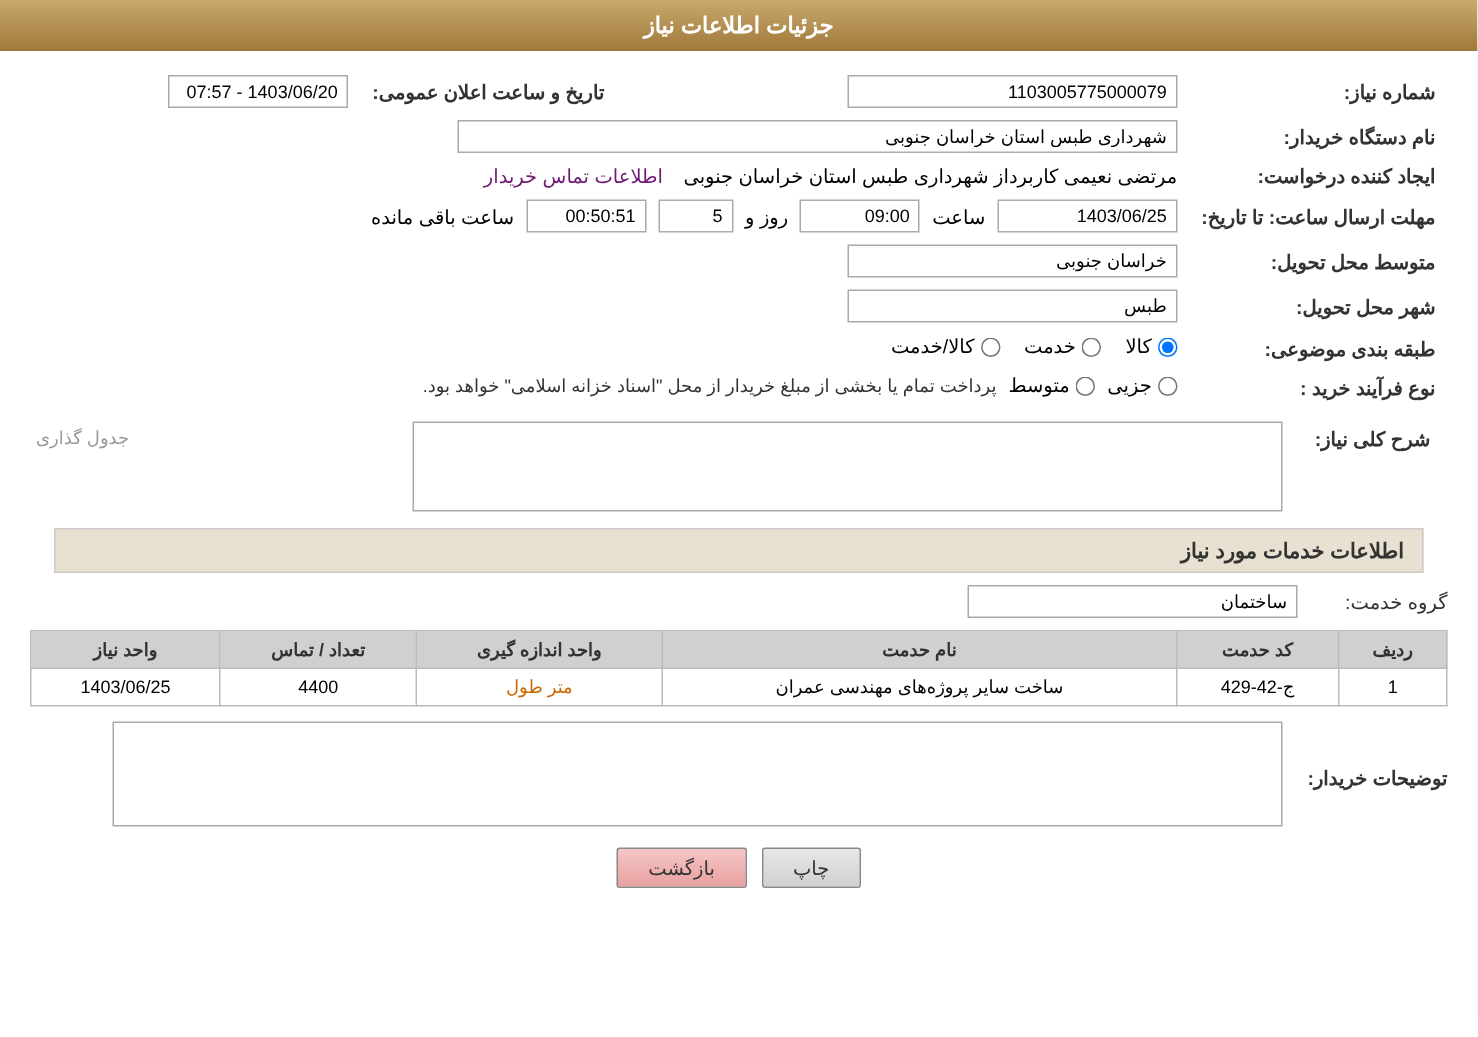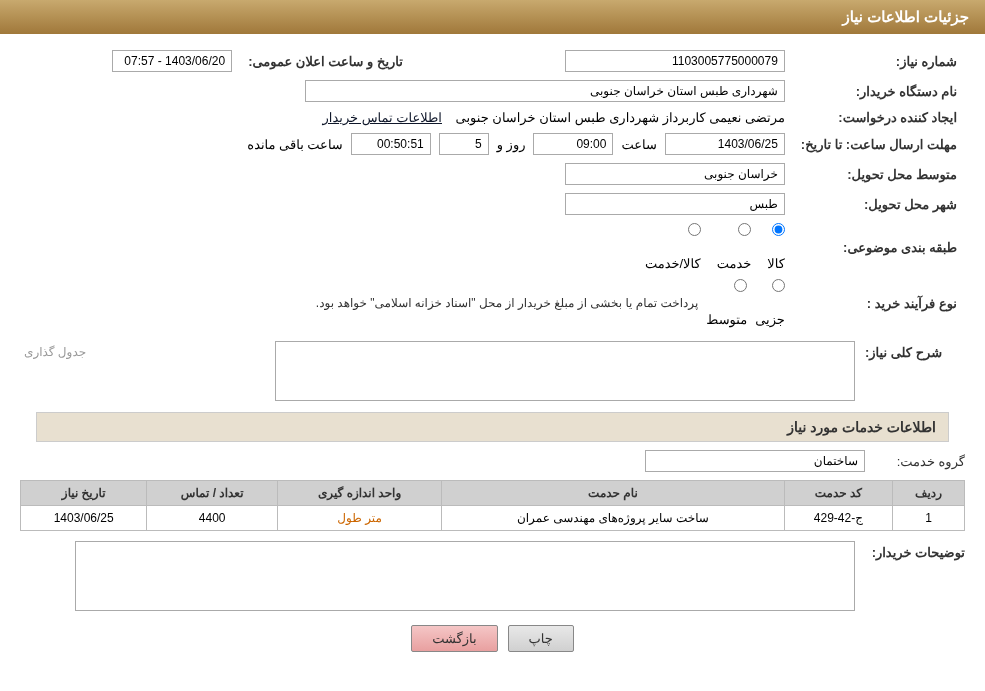--- a/index.html
+++ b/index.html
@@ -11,21 +11,21 @@
     }
     .page-wrapper {
       width: 985px;
       min-height: 691px;
       background: #fff;
       margin: 0 auto;
     }
     .header-bar {
       background: linear-gradient(to bottom, #c8a96e, #a0783a);
       padding: 8px 16px;
-      text-align: right;
+      text-align: center;
       color: #fff;
       font-size: 15px;
       font-weight: bold;
     }
     .content-area {
       padding: 12px 20px;
     }
     .info-table {
       width: 100%;
       border-collapse: collapse;
@@ -50,33 +50,33 @@
       border: 1px solid #aaa;
       background: #fff;
       padding: 3px 6px;
       font-size: 12px;
       font-family: Tahoma, Arial, sans-serif;
       direction: rtl;
     }
     .input-md { width: 220px; }
     .input-sm { width: 120px; }
     .input-xs { width: 80px; }
-    .blue-link { color: #0f172a; text-decoration: underline; cursor: pointer; }
+    .blue-link { color: #701a75; cursor: pointer; }
     .section-divider {
       background: #e8e0d0;
       padding: 6px 12px;
       font-size: 14px;
       font-weight: bold;
       color: #333;
       margin: 8px 16px;
       border: 1px solid #ccc;
       text-align: right;
     }
     .radio-group { display: inline-flex; gap: 16px; align-items: center; direction: rtl; }
-    .radio-item { display: flex; align-items: flex-start; gap: 20px; flex-direction: column; }
+    .radio-item { display: flex; align-items: flex-end; gap: 4px; }
     .service-table {
       width: 100%;
       border-collapse: collapse;
       margin: 8px 0;
       font-size: 12px;
     }
     .service-table th {
       background: #d0d0d0;
       border: 1px solid #bbb;
       padding: 5px 8px;
@@ -244,21 +244,21 @@
               <span>متوسط</span>
             </label>
             <span style="font-size:12px; color:#333;">پرداخت تمام یا بخشی از مبلغ خریدار از محل "اسناد خزانه اسلامی" خواهد بود.</span>
           </div>
         </td>
       </tr>
     </tbody>
       </table>
 
     <div style="display:flex; align-items:flex-start; margin: 6px 0;">
-      <div style="font-weight:bold; color:#333; width:110px; text-align:left; padding-left:10px; padding-top:4px;">شرح کلی نیاز:</div>
+      <div style="font-weight:bold; color:#333; width:110px; text-align:center; padding-left:10px; padding-top:4px;">شرح کلی نیاز:</div>
       <div style="flex:1; position:relative;">
         <textarea class="textarea-field" style="width: 580px; height: 60px;"></textarea>
         <div style="position:absolute; top:4px; left:4px; color:#999; font-size:12px; pointer-events:none;text-align:center;">جدول گذاری</div>
       </div>
     </div>
 
     <div class="section-divider">
       <span>اطلاعات خدمات مورد نیاز</span>
     </div>
 
@@ -268,36 +268,36 @@
     </div>
 
     <table class="service-table">
       <thead>
         <tr>
           <th>ردیف</th>
           <th>کد حدمت</th>
           <th>نام حدمت</th>
           <th>واحد اندازه گیری</th>
           <th>تعداد / تماس</th>
-          <th>تاریخ نیاز</th>
+          <th>واحد نیاز</th>
         </tr>
       </thead>
       <tbody>
         <tr class="table-row">
           <td>1</td>
           <td>ج-42-429</td>
           <td>ساخت سایر پروژه‌های مهندسی عمران</td>
           <td class="orange-text">متر طول</td>
           <td>4400</td>
           <td>1403/06/25</td>
         </tr>
       </tbody>
     </table>
 
-    <div style="display:flex; align-items:flex-start; margin: 10px 0;">
+    <div style="display:flex; align-items:center; margin: 10px 0;">
       <div style="font-weight:bold; color:#333; width:110px; text-align:right; padding-left:10px; padding-top:4px;">توضیحات خریدار:</div>
       <textarea class="textarea-field" style="width: 780px; height: 70px;"></textarea>
     </div>
 
     <div class="button-row">
       <button class="btn btn-print">چاپ</button>
       <button class="btn btn-back">بازگشت</button>
     </div>
 
   </div>

